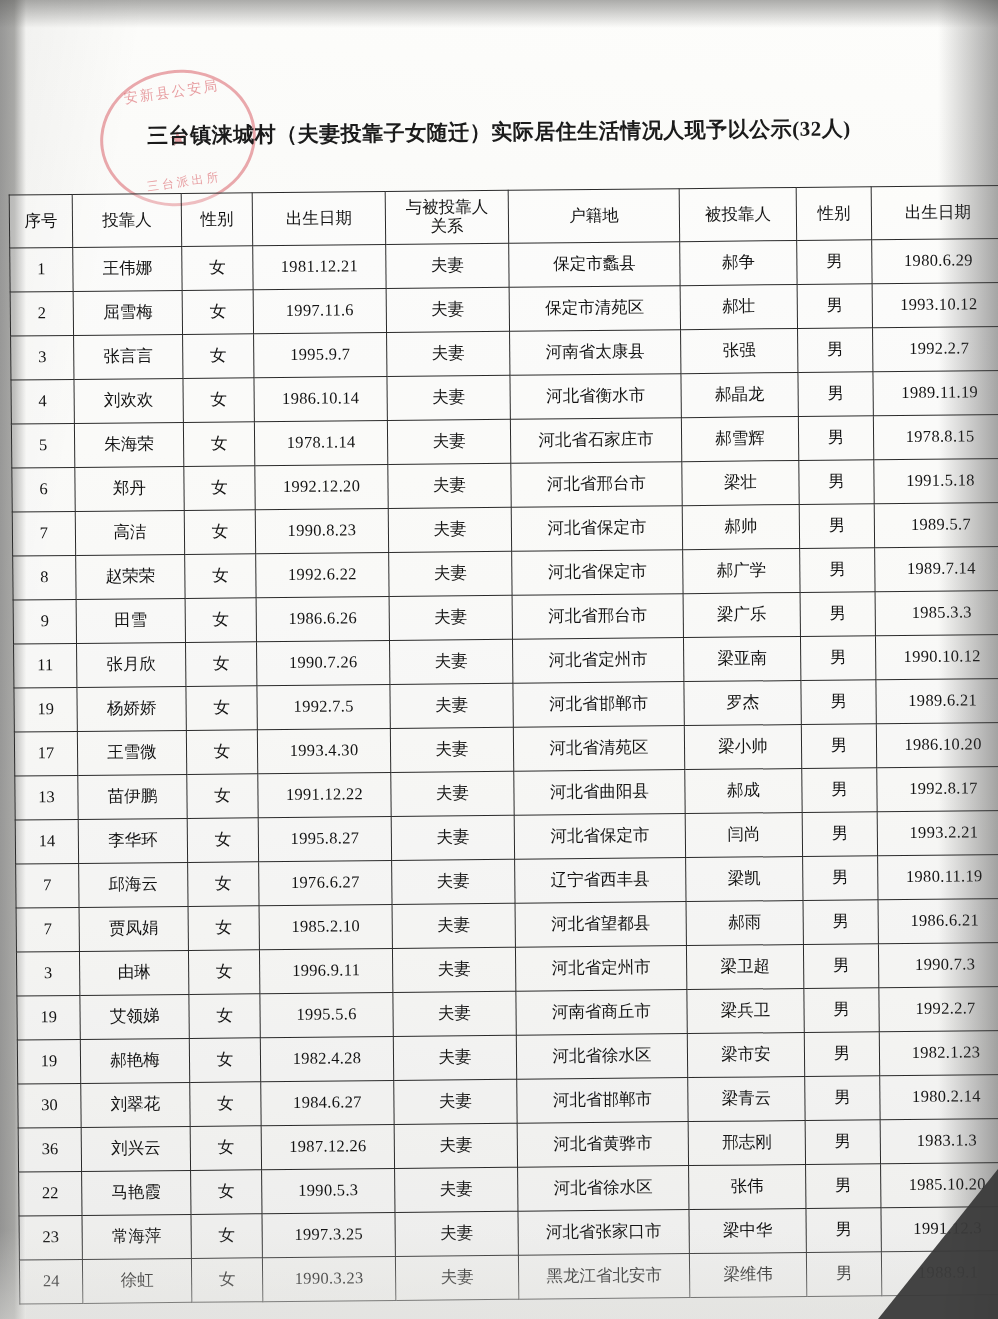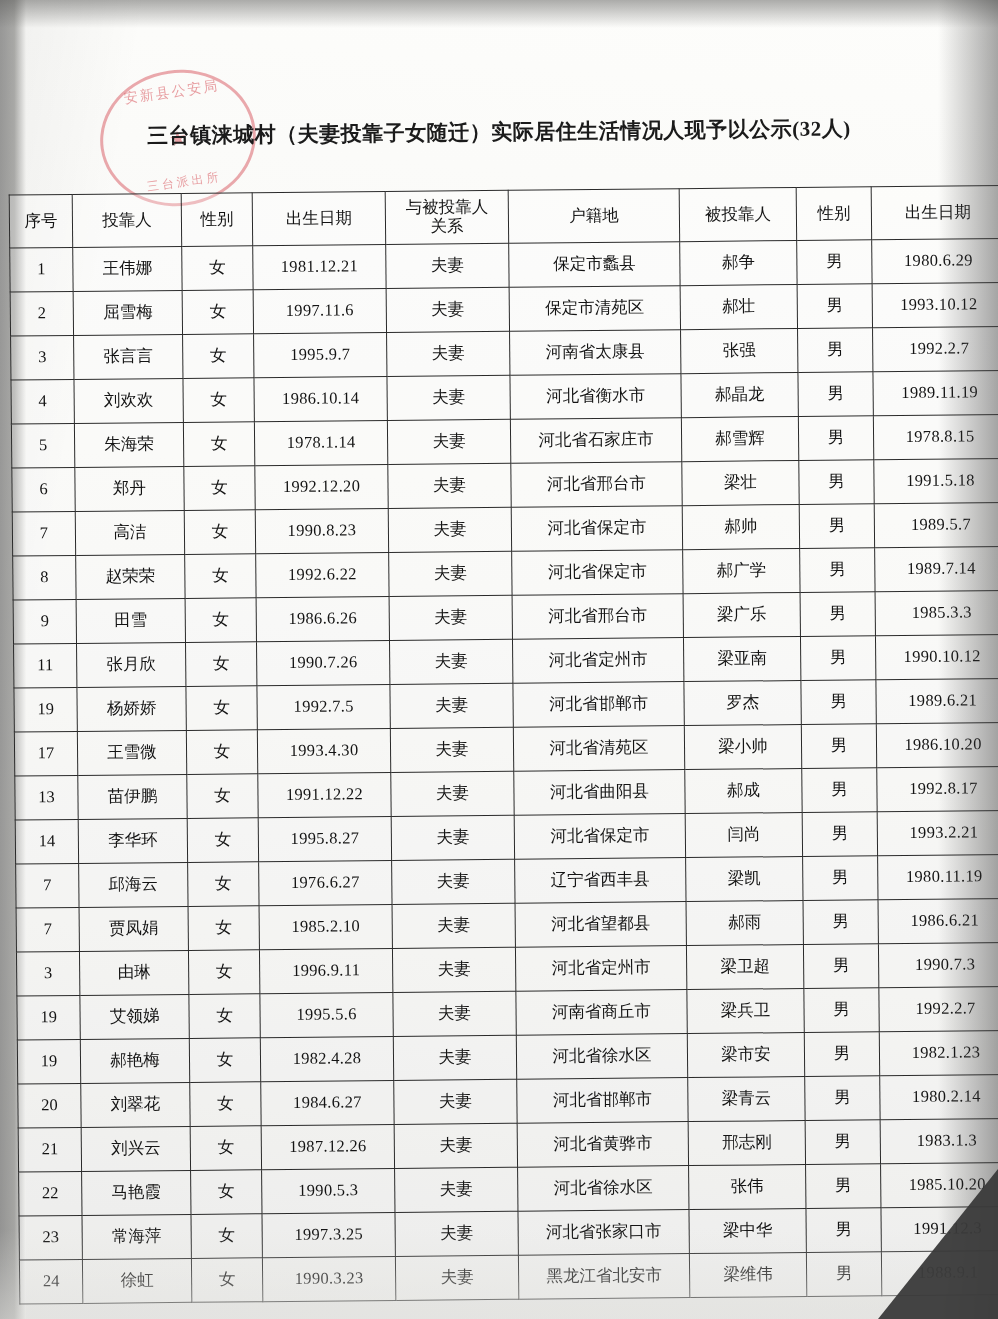--- a/index.html
+++ b/index.html
@@ -412,32 +412,32 @@
             <td class="c1">郝艳梅</td>
             <td class="c2">女</td>
             <td class="c3 date">1982.4.28</td>
             <td class="c4">夫妻</td>
             <td class="c5">河北省徐水区</td>
             <td class="c6">梁市安</td>
             <td class="c7">男</td>
             <td class="c8 date">1982.1.23</td>
           </tr>
           <tr>
-            <td class="c0">20</td>
+            <td class="c0">30</td>
             <td class="c1">刘翠花</td>
             <td class="c2">女</td>
             <td class="c3 date">1984.6.27</td>
             <td class="c4">夫妻</td>
             <td class="c5">河北省邯郸市</td>
             <td class="c6">梁青云</td>
             <td class="c7">男</td>
             <td class="c8 date">1980.2.14</td>
           </tr>
           <tr>
-            <td class="c0">21</td>
+            <td class="c0">36</td>
             <td class="c1">刘兴云</td>
             <td class="c2">女</td>
             <td class="c3 date">1987.12.26</td>
             <td class="c4">夫妻</td>
             <td class="c5">河北省黄骅市</td>
             <td class="c6">邢志刚</td>
             <td class="c7">男</td>
             <td class="c8 date">1983.1.3</td>
           </tr>
           <tr>

